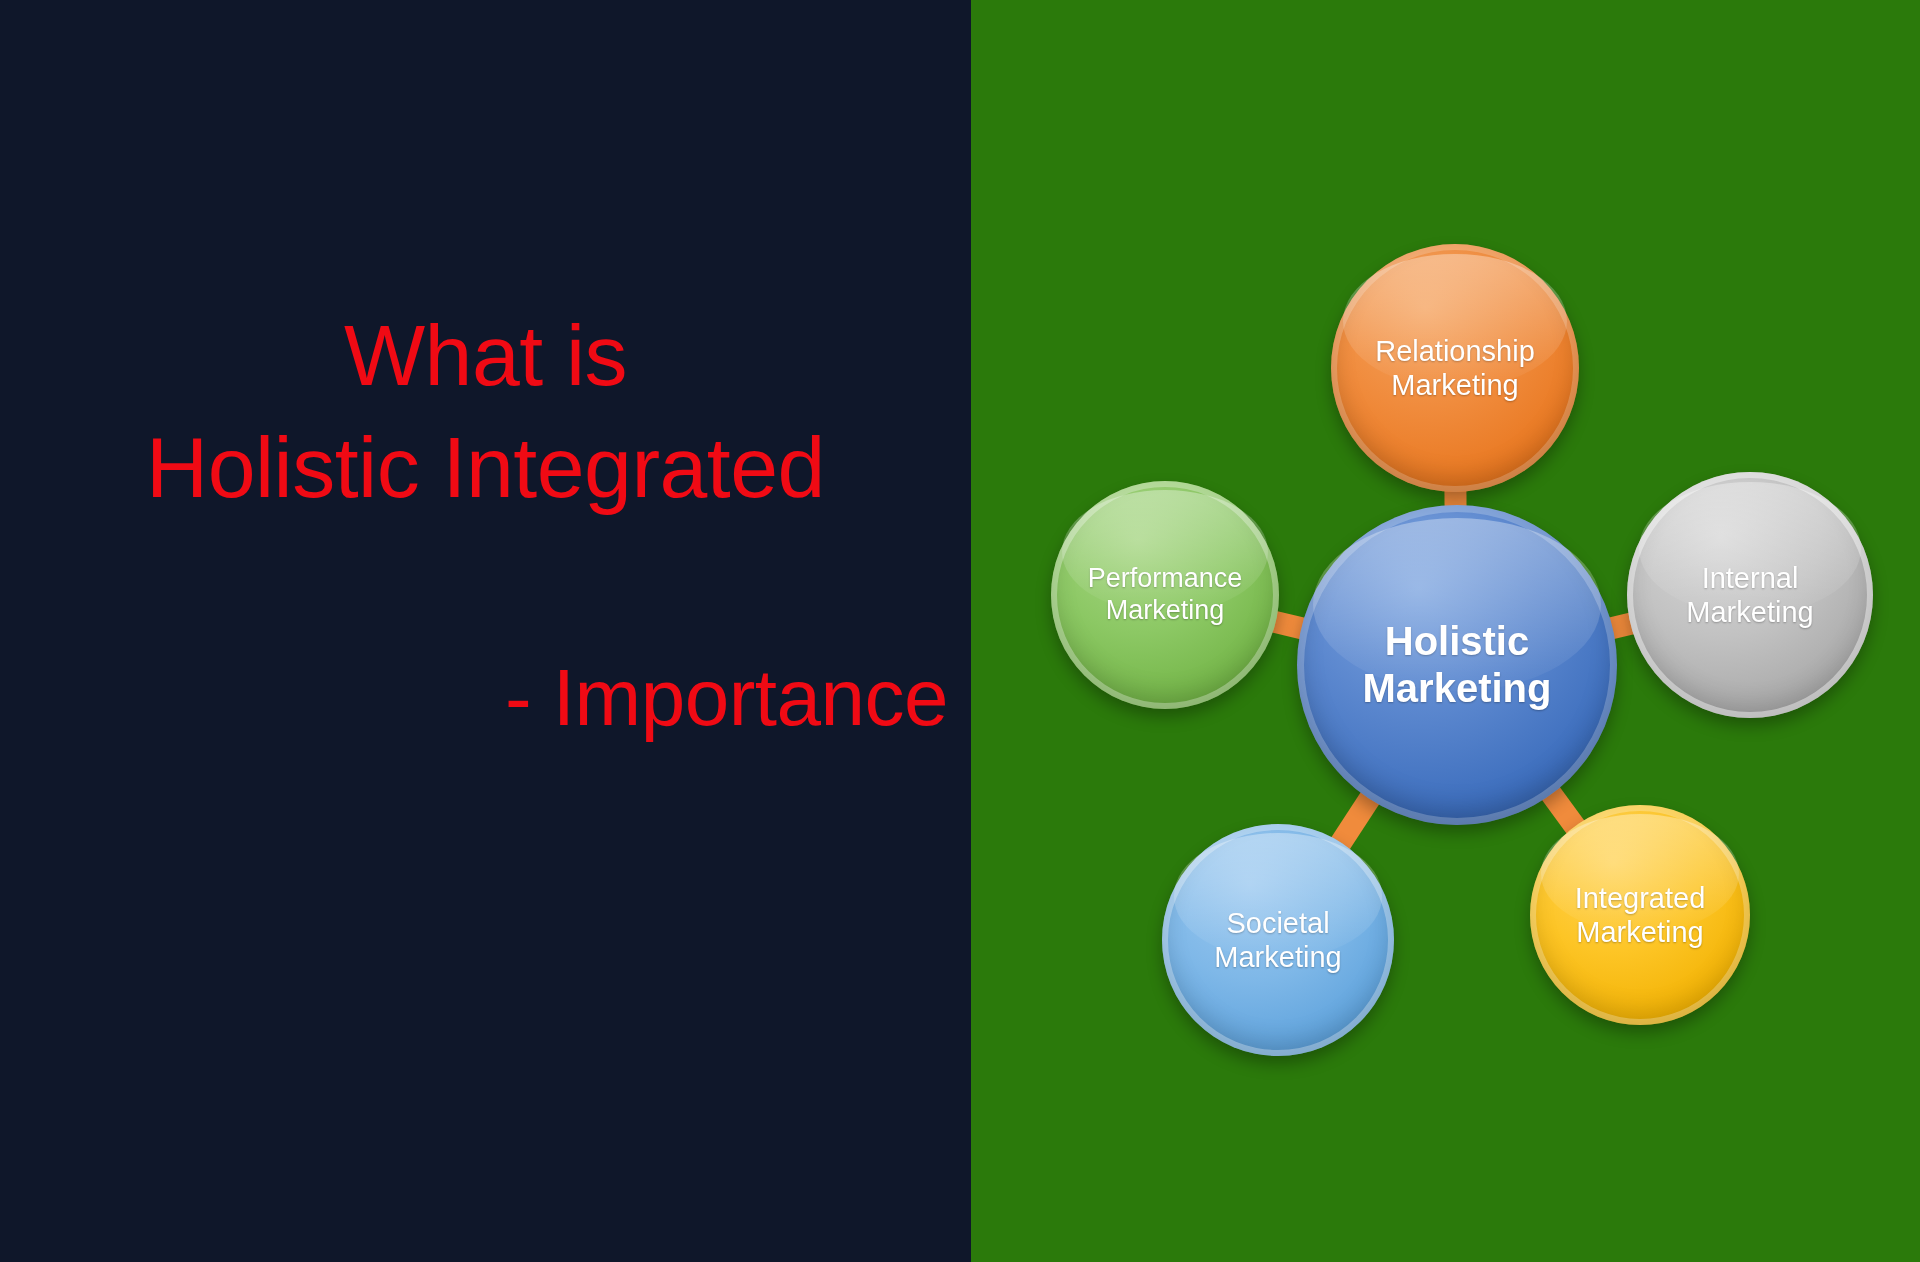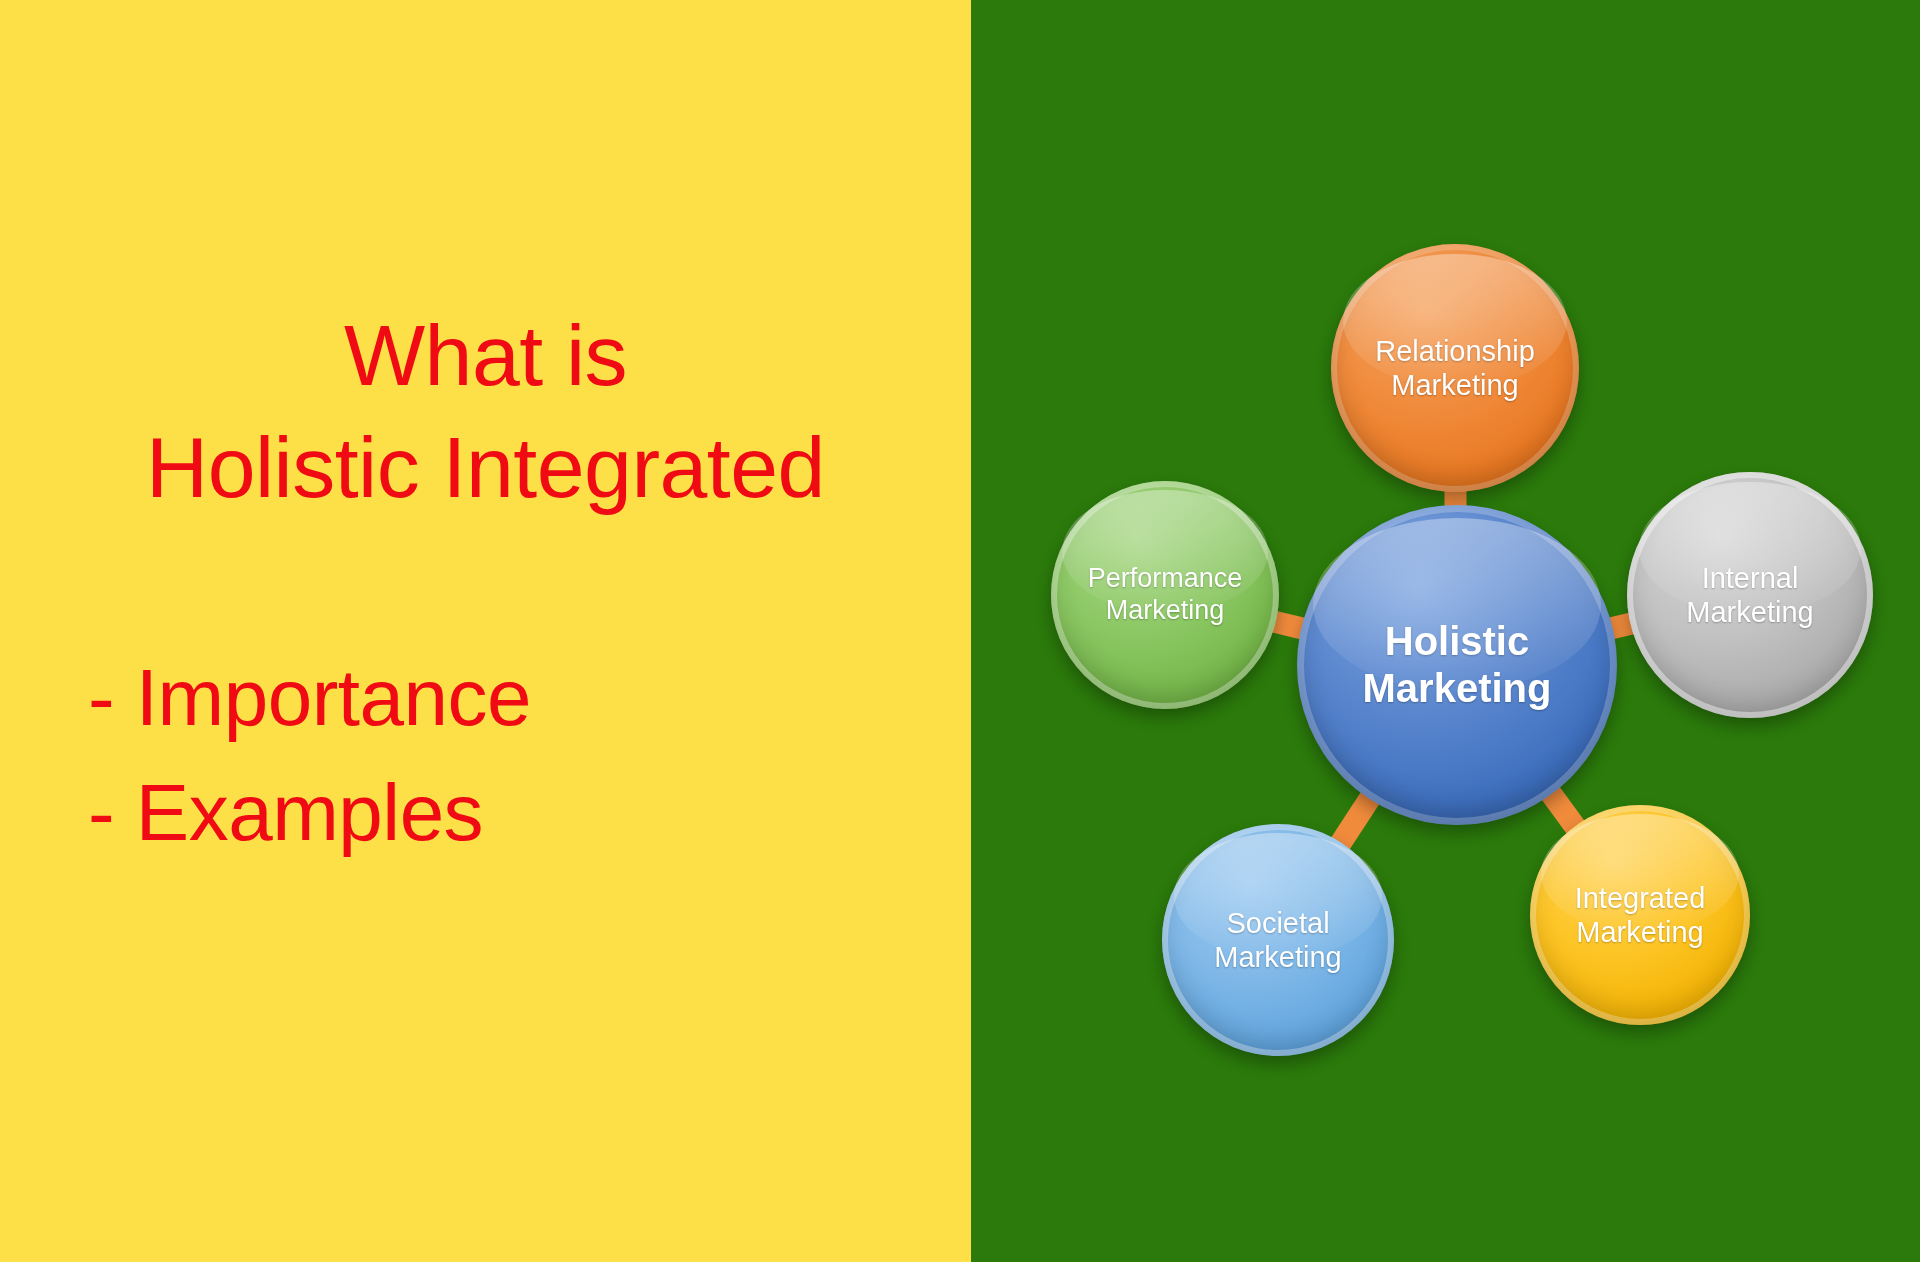--- a/index.html
+++ b/index.html
@@ -17,21 +17,21 @@
     overflow: hidden;
   }
 
   
   #left-panel {
     position: absolute;
     left: 0;
     top: 0;
     width: 1076px;
     height: 1262px;
-    background: #fde047;
+    background: #0f172a;
   }
   #title-block {
     position: absolute;
     left: 0;
     top: 300px;
     width: 971px;
     text-align: center;
     color: #F00A14;
     font-family: "Liberation Sans", sans-serif;
     font-size: 86px;
@@ -47,20 +47,21 @@
     position: absolute;
     left: 88px;
     top: 640px;
     width: 860px;
     color: #F00A14;
     font-family: "Liberation Sans", sans-serif;
     font-size: 80px;
     line-height: 1.44;
     font-weight: 400;
     letter-spacing: -0.5px;
+    text-align: right;
   }
   #bullet-list .bullet-row {
     display: block;
     white-space: nowrap;
   }
 
   
   #right-panel {
     position: absolute;
     left: 971px;
@@ -179,21 +180,20 @@
 
   <div id="left-panel">
 
     <div id="title-block">
       <span class="tline" id="title-line-1">What is</span>
       <span class="tline" id="title-line-2">Holistic Integrated</span>
     </div>
 
     <div id="bullet-list">
       <span class="bullet-row">-  Importance</span>
-      <span class="bullet-row">-  Examples</span>
     </div>
 
   </div>
 
   <div id="right-panel">
 
     <div id="diagram">
 
       <div class="connector" style="width: 25.0067px; height: 22px; left: 472.375px; top: 487.5px; transform: rotate(-90.3858deg); background: rgb(240, 139, 60);"></div>
       <div class="connector" style="width: 30.2457px; height: 22px; left: 635.371px; top: 614.701px; transform: rotate(-13.4366deg); background: rgb(240, 139, 60);"></div>

